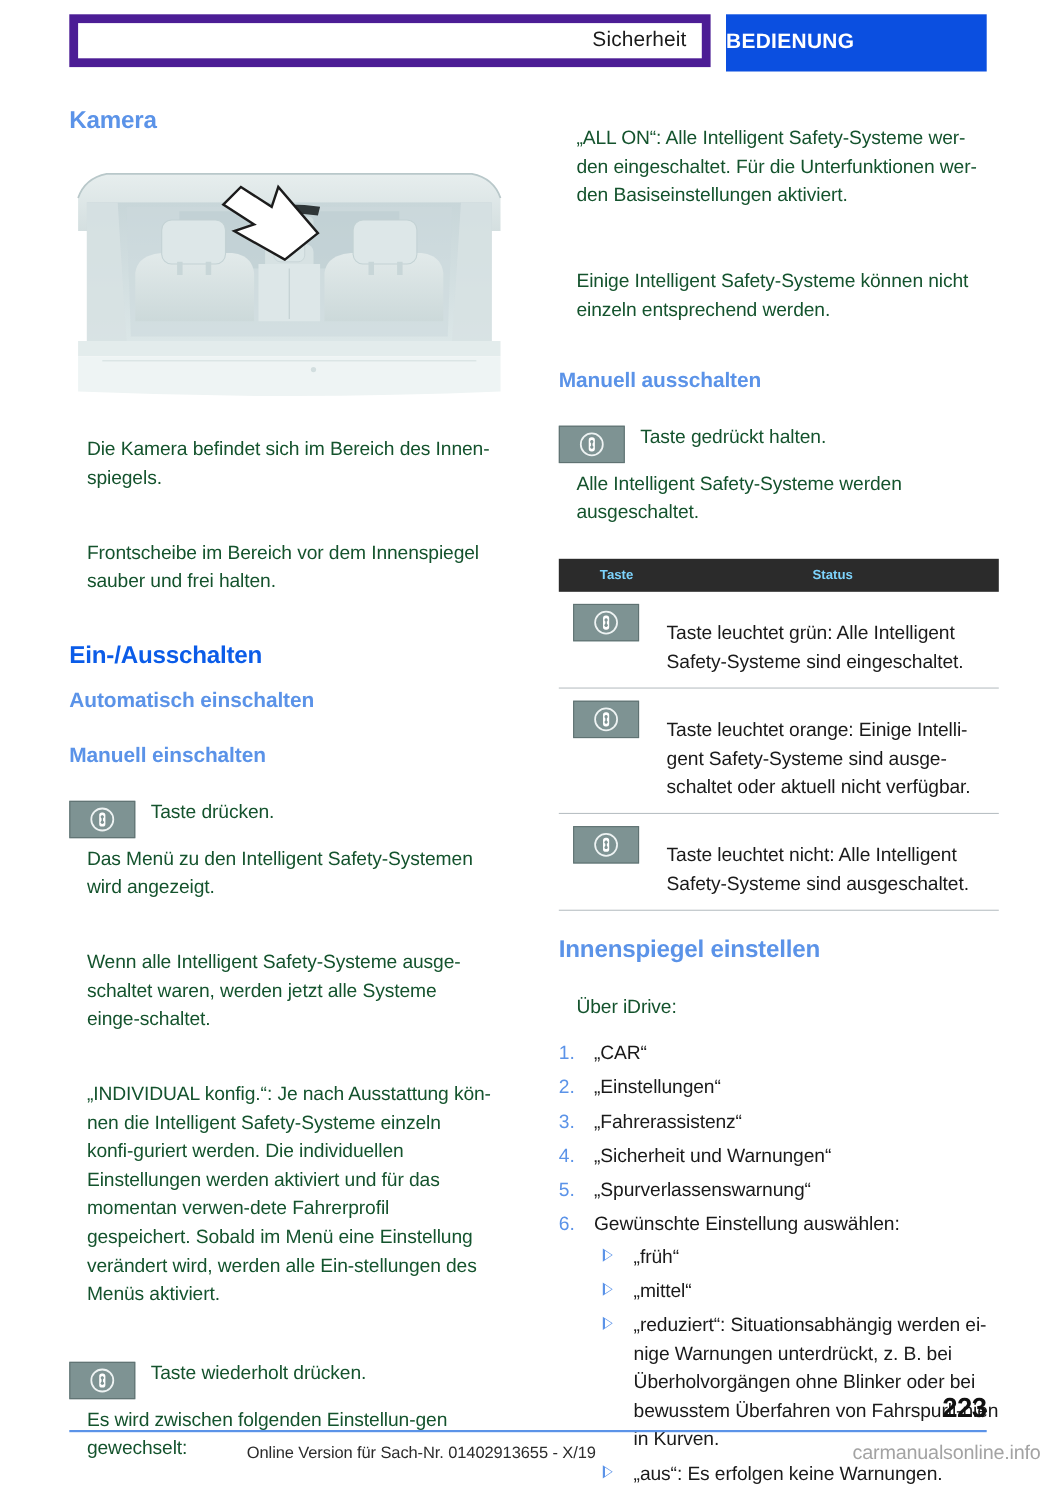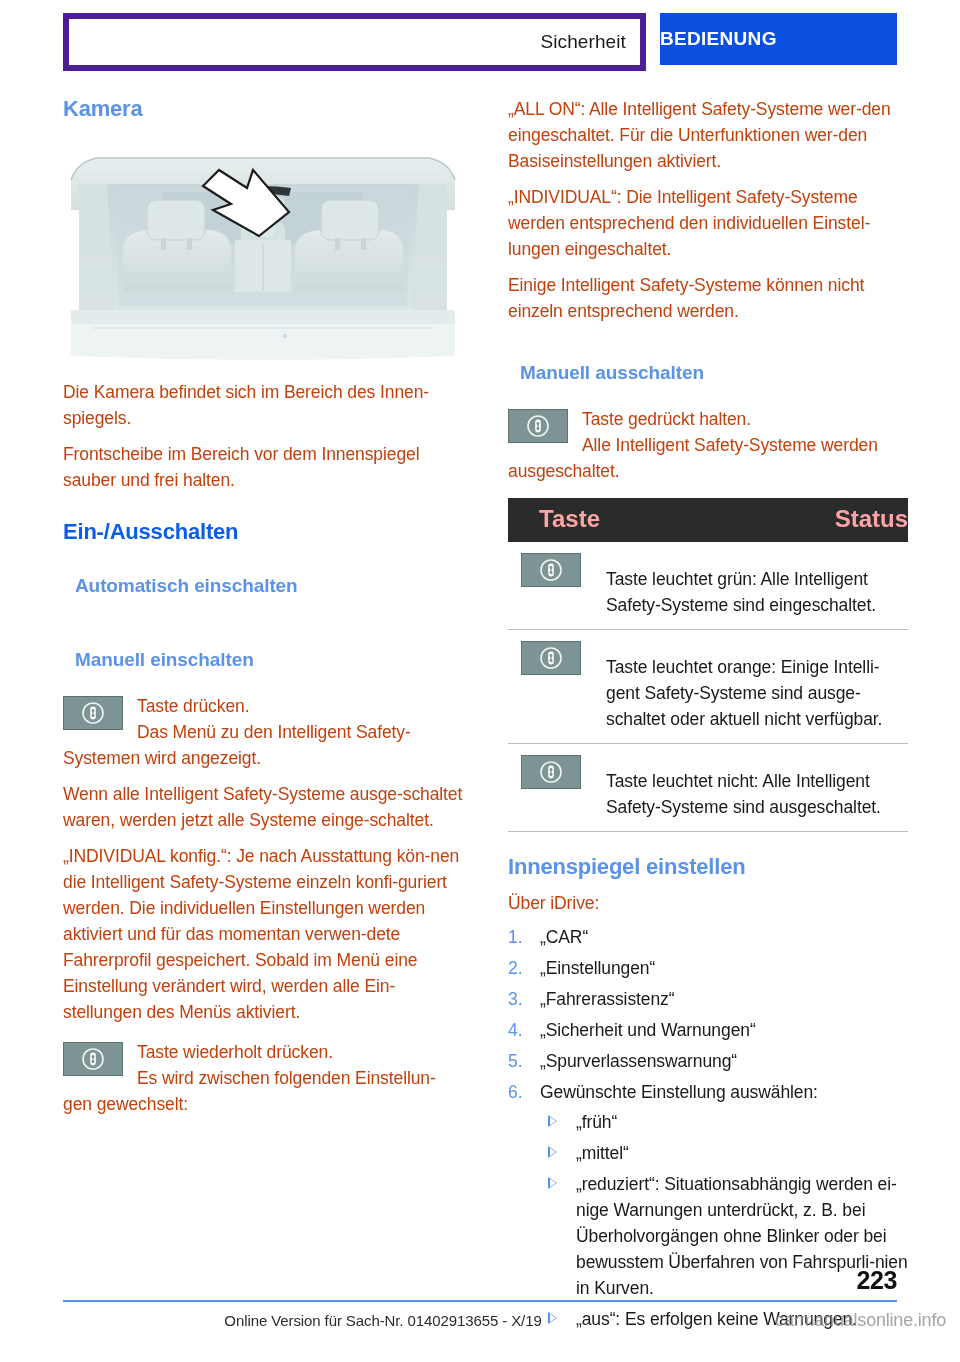--- a/index.html
+++ b/index.html
@@ -8,22 +8,22 @@
     background: #ffffff;
     font-family: "Liberation Sans", sans-serif;
     color: #1a1a1a;
     overflow: hidden;
   }
   .page { position: relative; width: 960px; height: 1362px; }
 
   
   .header { position: absolute; left: 63px; top: 13px; width: 834px; height: 52px; }
   .header-left {
-    position: absolute; left: 0; top: 0; width: 583px; height: 58px;
-    border: 6px solid #4c1d95; background: #ffffff;
+    position: absolute; left: 0; top: 0; width: 583px; height: 48px;
+    border: 8px solid #4c1d95; background: #ffffff;
     display: flex; align-items: center; justify-content: flex-end;
     padding-right: 14px;
   }
   .header-left-text { font-size: 19px; color: #1a1a1a; letter-spacing: 0.1px; }
   .header-right {
     position: absolute; left: 597px; top: 0; width: 237px; height: 52px;
     background: #0b4fe0;
     display: flex; align-items: center; justify-content: flex-start;
   }
   .header-right-text {
@@ -38,25 +38,25 @@
   h2.blue-major {
     color: #0b5ce8; font-size: 22px; font-weight: bold;
     letter-spacing: -0.2px; margin: 0;
   }
   h2.blue-light {
     color: #5b93e8; font-size: 22px; font-weight: bold;
     letter-spacing: -0.2px; margin: 0;
   }
   h3.blue-sub {
     color: #5b93e8; font-size: 19px; font-weight: bold;
-    letter-spacing: -0.1px; margin: 12px;
+    letter-spacing: -0.1px; margin: 0;
   }
   p.body {
-    font-size: 17.5px; line-height: 26px; color: #c2410c;
-    letter-spacing: -0.1px; margin: 0;
+    font-size: 17.5px; line-height: 26px; color: #14532d;
+    letter-spacing: -0.1px; margin: 16px;
   }
   .sp-10 { height: 10px; }
   .sp-14 { height: 14px; }
   .sp-18 { height: 18px; }
   .sp-22 { height: 22px; }
   .sp-26 { height: 26px; }
 
   
   .illus {
     width: 400px; height: 225px; margin-top: 18px;
@@ -76,22 +76,22 @@
   .icon-para { position: relative; }
   .icon-para .btn-icon { float: left; margin: 3px 14px 0 0; }
   .icon-para p { font-size: 17.5px; line-height: 26px; letter-spacing: -0.1px; }
   .icon-para .clearfix { clear: both; }
 
   
   table.status-table {
     width: 400px; border-collapse: collapse; margin-top: 14px;
   }
   table.status-table thead th {
-    background: #2b2b2b; color: #fca5a5; text-align: right;
-    font-size: 24px; font-weight: bold; padding: 7px 0 9px 0;
+    background: #2b2b2b; color: #7dd3fc; text-align: center;
+    font-size: 12px; font-weight: bold; padding: 7px 0 9px 0;
     letter-spacing: 0px;
   }
   table.status-table thead th.th-taste { padding-left: 13px; width: 92px; }
   table.status-table thead th.th-status { padding-left: 6px; }
   table.status-table tbody td {
     border-bottom: 1px solid #b9c0c4; vertical-align: top;
     padding: 11px 0 11px 0;
   }
   table.status-table tbody td.cell-icon { width: 92px; padding-left: 13px; }
   table.status-table tbody td.cell-text {
@@ -280,21 +280,20 @@
       <p class="body">Es wird zwischen folgenden Einstellun-gen gewechselt:</p>
       <div class="clearfix"></div>
     </div>
 
   </div>
 
   <div class="col col-right">
 
     <p class="body">„ALL ON“: Alle Intelligent Safety-Systeme wer-den eingeschaltet. Für die Unterfunktionen wer-den Basiseinstellungen aktiviert.</p>
     <div class="sp-10"></div>
-    <p class="body">„INDIVIDUAL“: Die Intelligent Safety-Systeme werden entsprechend den individuellen Einstel-lungen eingeschaltet.</p>
     <div class="sp-10"></div>
     <p class="body">Einige Intelligent Safety-Systeme können nicht einzeln entsprechend werden.</p>
 
     <div class="sp-26"></div>
     <h3 class="blue-sub">Manuell ausschalten</h3>
 
     <div class="sp-10"></div>
     <div class="icon-para">
       <span class="btn-icon">
         <svg width="26" height="26" viewBox="0 0 26 26">

